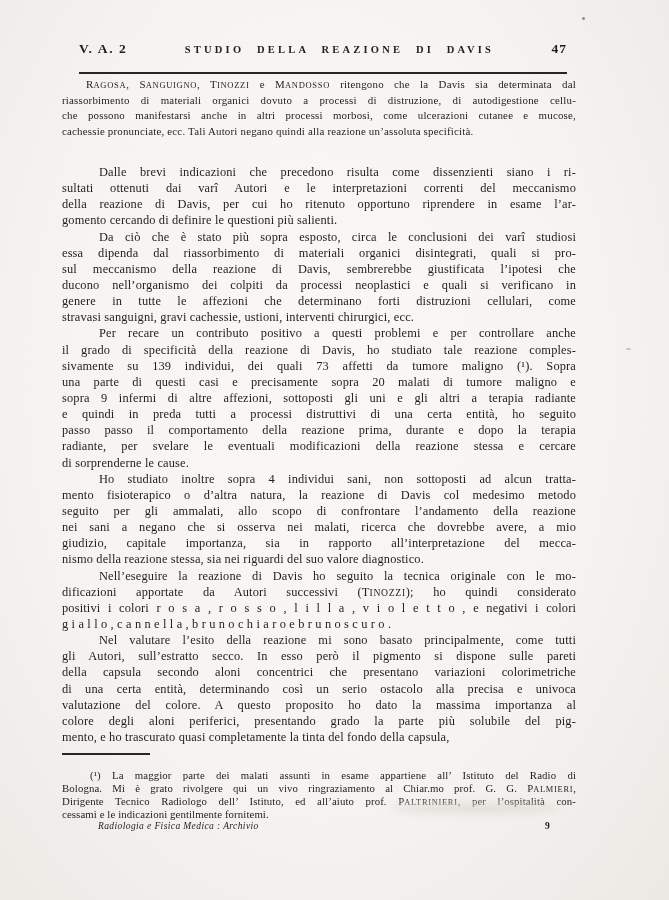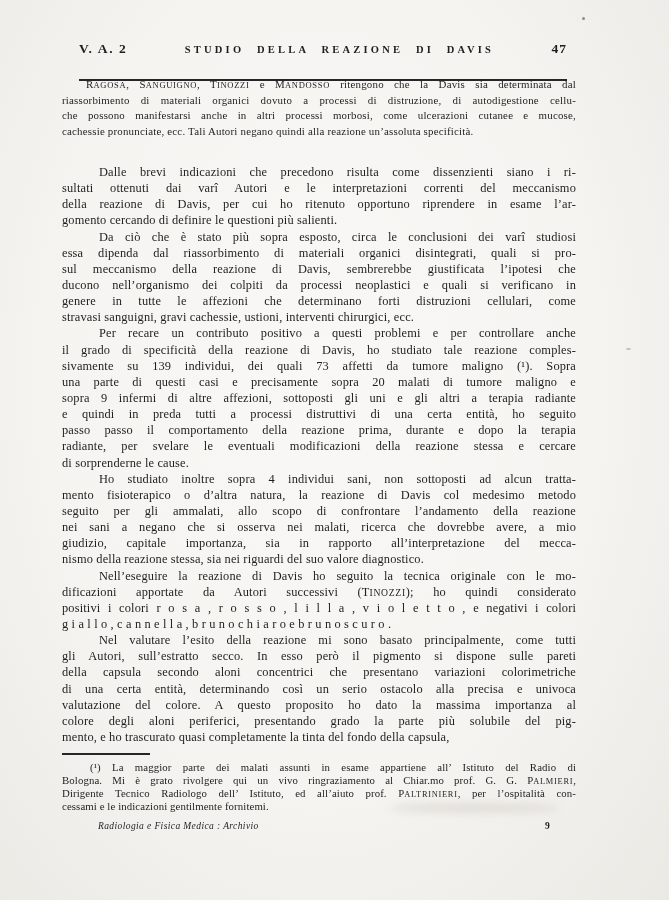--- a/index.html
+++ b/index.html
@@ -10,42 +10,42 @@
   }
   .page{
     position:relative;width:669px;height:900px;overflow:hidden;
     background:radial-gradient(ellipse at 48% 42%, #f9f8f6 0%, #f5f4f1 55%, #ebe9e4 100%);
     color:#1e1e1e;
   }
   
   .header{
     position:absolute;left:79px;top:41px;width:488px;
     display:flex;align-items:baseline;
-    border-bottom:2px solid #262626;padding-bottom:22px;
+    border-bottom:2px solid #262626;padding-bottom:15px;
   }
   .vol{font-weight:bold;font-size:13.5px;letter-spacing:1.6px;white-space:nowrap;}
   .runtitle{flex:1;text-align:center;font-weight:bold;font-size:10.5px;letter-spacing:3.2px;word-spacing:7px;white-space:nowrap;}
   .pageno{font-weight:bold;font-size:13.5px;letter-spacing:1px;white-space:nowrap;}
 
   
   .intro{position:absolute;left:62px;top:77px;width:514px;}
   .bodytext{position:absolute;left:62px;top:164px;width:514px;}
   .footnote{position:absolute;left:62px;top:761px;width:514px;}
 
   .tline{
     text-align:justify;text-align-last:justify;
     white-space:nowrap;overflow:hidden;
   }
   .tline.last{text-align-last:left;}
   .intro .tline{font-size:10.9px;line-height:15.5px;height:15.5px;letter-spacing:0.2px;}
   .bodytext .tline{font-size:12.4px;line-height:16.15px;height:16.15px;letter-spacing:0.15px;}
   .footnote .tline{font-size:10.8px;line-height:12.9px;height:12.9px;letter-spacing:0.1px;}
   .intro .tline.first{text-indent:24px;}
   .bodytext .tline.first{text-indent:37px;}
-  .footnote .tline.first{text-indent:28px;}
+  .footnote .tline.first{text-indent:28px;margin-top:8px;}
 
   .sc{font-size:0.78em;letter-spacing:0.7px;}
 
   .fnrule{position:absolute;left:62px;top:753px;width:88px;height:2px;background:#262626;}
 
   .footer{position:absolute;left:62px;top:821px;width:514px;height:16px;font-size:9.5px;}
   .journal{position:absolute;left:36px;top:0;font-style:italic;letter-spacing:0.4px;white-space:nowrap;}
   .sig{position:absolute;left:483px;top:0;font-weight:bold;}
 
   

